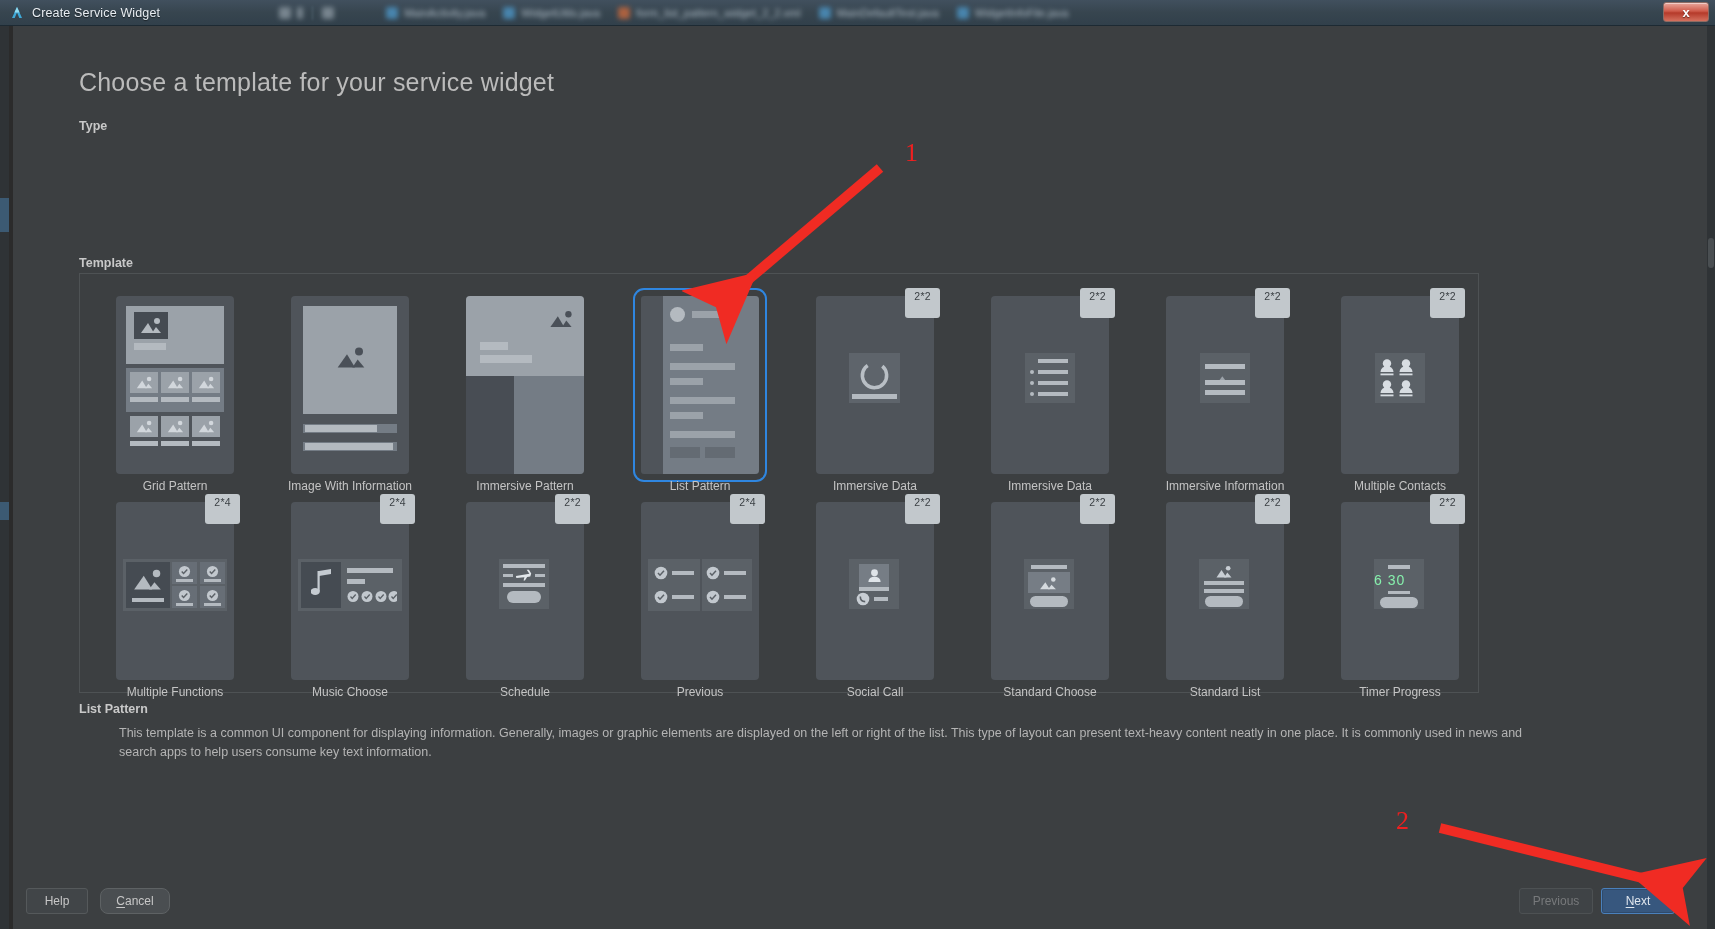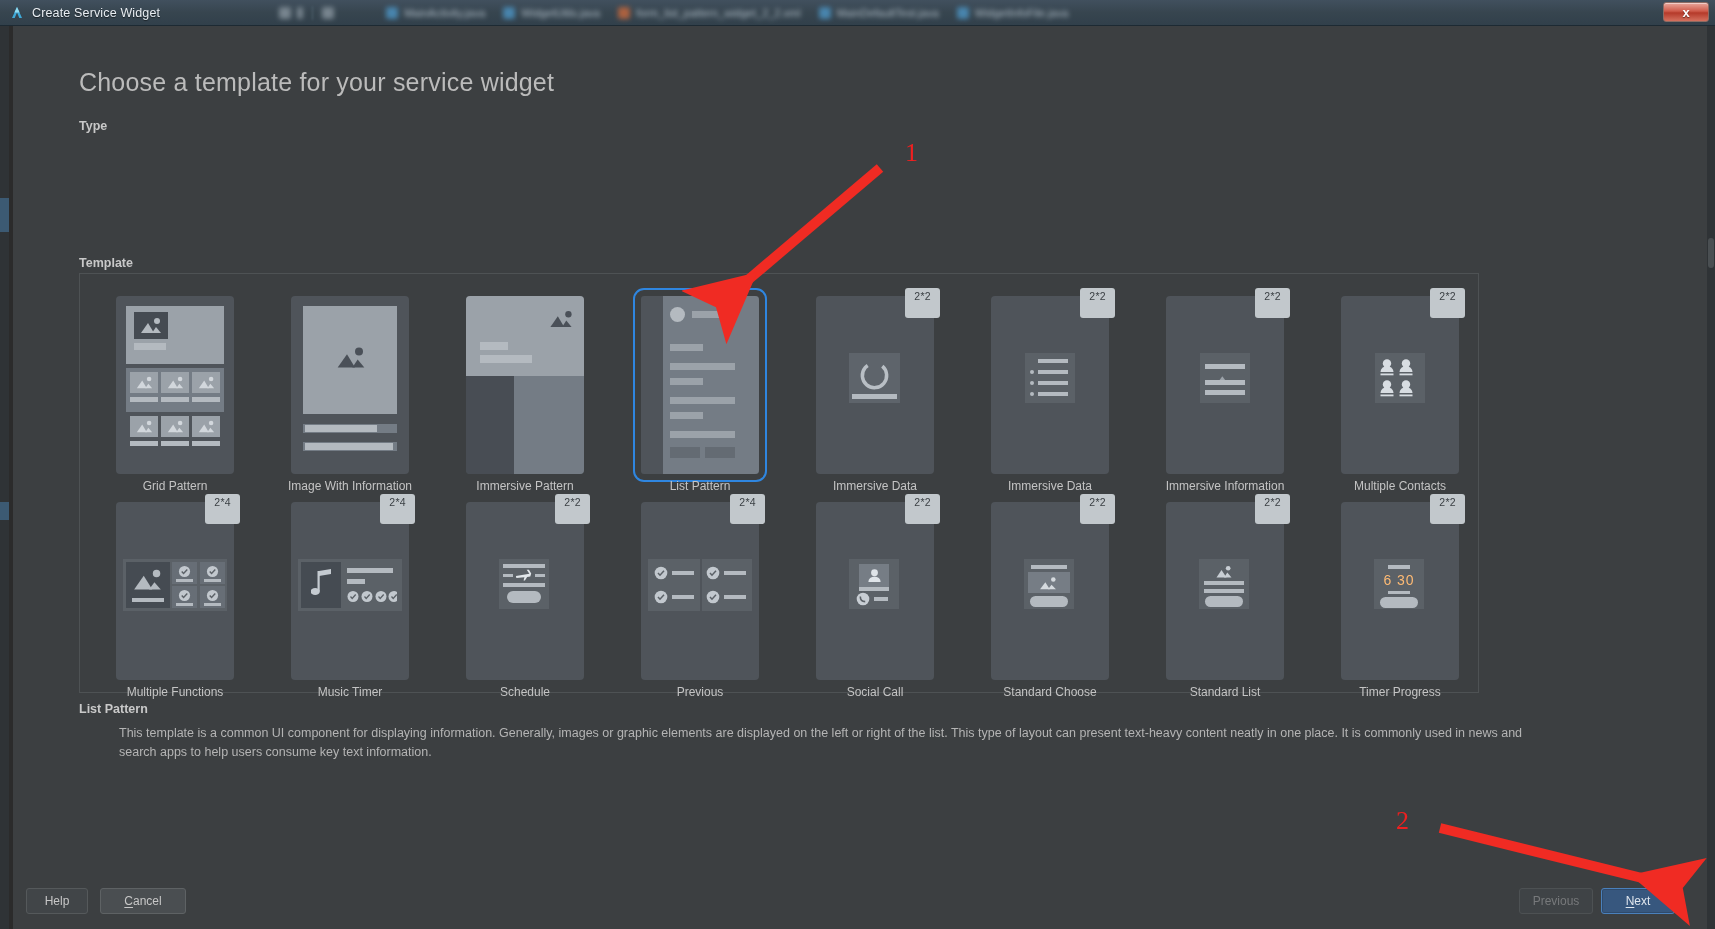--- a/index.html
+++ b/index.html
@@ -418,21 +418,21 @@
               <circle cx="47" cy="6.5" r="5.5"></circle>
             </g>
           <g stroke="#5b6167" stroke-width="1.3" fill="none">
             <path d="M3.5 6.5 L5.2 8.5 L8.7 4.5"></path>
               <path d="M17.5 6.5 L19.2 8.5 L22.7 4.5"></path>
             <path d="M31.5 6.5 L33.2 8.5 L36.7 4.5"></path>
               <path d="M44.5 6.5 L46.2 8.5 L49.7 4.5"></path>
           </g>
         </svg>
       </div>
-      <div class="tpl-name" style="left:170px; top:411px;">Music Timer</div>
+      <div class="tpl-name" style="left:170px; top:411px;">Music Choose</div>
 
       <div class="tpl" style="left:386px; top:228px;">
         <div class="badge">2*2</div>
         <div class="bx" style="left:33px; top:57px; width:50px; height:50px; background:#5b6167;"></div>
         <div class="bx lt" style="left:37px; top:62px; width:42px; height:3.5px;"></div>
         <div class="bx lt" style="left:37px; top:72px; width:10px; height:3px;"></div>
         <svg class="ico" style="left:49px; top:66px;" width="18" height="14" viewBox="0 0 18 14">
           <path d="M1 8 L16 5.5 L13 1 L15.5 1 L18 5 L17 8.5 L13.5 9 L11 13 L9.5 13 L10.5 9.2 L1.5 10 Z" fill="#e2e7eb" transform="scale(0.9) translate(0,1)"></path>
         </svg>
         <div class="bx lt" style="left:69px; top:72px; width:10px; height:3px;"></div>
@@ -510,35 +510,35 @@
         <div class="bx lt" style="left:38px; top:79px; width:40px; height:3.5px;"></div>
         <div class="bx lt" style="left:38px; top:87px; width:40px; height:3.5px;"></div>
         <div class="bx lt rnd" style="left:39px; top:94px; width:38px; height:11px;"></div>
       </div>
       <div class="tpl-name" style="left:1045px; top:411px;">Standard List</div>
 
       <div class="tpl" style="left:1261px; top:228px;">
         <div class="badge">2*2</div>
         <div class="bx" style="left:33px; top:57px; width:50px; height:50px; background:#5b6167;"></div>
         <div class="bx lt" style="left:47px; top:63px; width:22px; height:3.5px;"></div>
-        <div style="position:absolute; left:33px; top:70px; width:50px; text-align:center; font-size:14px; color:#fdba74; letter-spacing:1px;">6 30</div>
+        <div style="position:absolute; left:33px; top:70px; width:50px; text-align:left; font-size:14px; color:#86efac; letter-spacing:1px;">6 30</div>
         <div class="bx lt" style="left:47px; top:89px; width:22px; height:3px;"></div>
         <div class="bx lt rnd" style="left:39px; top:95px; width:38px; height:11px;"></div>
       </div>
       <div class="tpl-name" style="left:1220px; top:411px;">Timer Progress</div>
 
     </div>
 
     <div class="desc-title">List Pattern</div>
     <div class="desc-body">This template is a common UI component for displaying information. Generally, images or graphic elements are displayed on the left or right of the list. This type of layout can present text-heavy content neatly in one place. It is commonly used in news and search apps to help users consume key text information.</div>
 
     <div class="btn flat" style="left:13px; top:862px; width:62px;">
       <span>Help</span>
     </div>
-    <div class="btn" style="left:87px; top:862px; width:86px;">
+    <div class="btn" style="left:87px; top:862px; width:70px;border-radius:8px;">
       <span><u>C</u>ancel</span>
     </div>
     <div class="btn disabled" style="left:1506px; top:862px; width:74px;">
       <span>Previous</span>
     </div>
     <div class="btn primary" style="left:1588px; top:862px; width:74px;">
       <span><u>N</u>ext</span>
     </div>
 
   </div>

